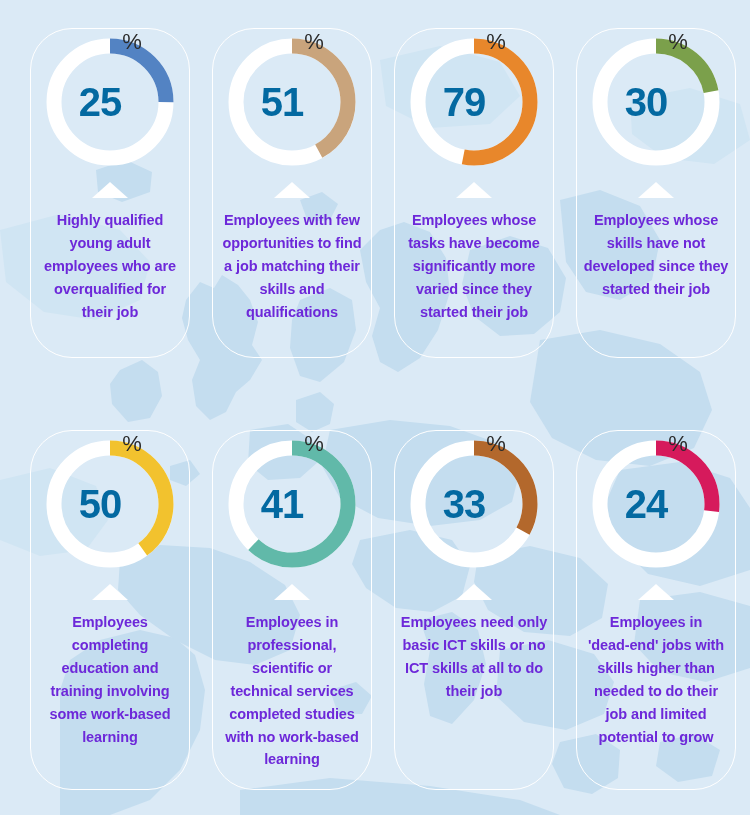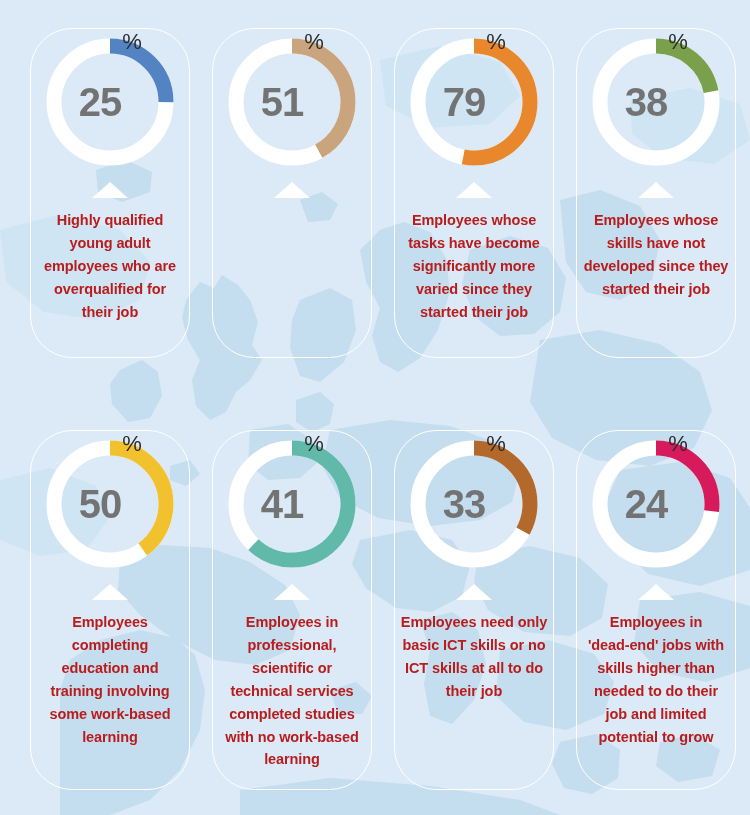--- a/index.html
+++ b/index.html
@@ -45,21 +45,21 @@
   .donut .value{fill:none;stroke-width:15;stroke-linecap:butt;}
 
   .donut-label{
     position:absolute;inset:0;
     display:flex;align-items:center;justify-content:center;
     letter-spacing:-0.5px;
   }
   .num{
     font-size:40px;
     font-weight:bold;
-    color:#737373;
+    color:#0369a1;
     line-height:1;
     letter-spacing:-1px;
   }
   .pct{
     font-size:22px;
     color:#2b2b2b;
     line-height:1;
     align-self:flex-start;
     margin-top:-3px;
     margin-left:1px;
@@ -73,21 +73,21 @@
     border-right:18px solid transparent;
     border-bottom:16px solid #ffffff;
     margin-top:12px;
     flex:0 0 auto;
   }
 
   
   .caption{
     margin-top:11px;
     text-align:center;
-    color:#b91c1c;
+    color:#6d28d9;
     font-size:14.5px;
     font-weight:bold;
     line-height:1.58;
     width:158px;
     letter-spacing:-0.1px;
   }
 </style>
 </head>
 <body>
 
@@ -174,20 +174,21 @@
       <svg viewBox="0 0 136 136">
         <circle class="track" cx="68" cy="68" r="56"></circle>
         <circle class="value" cx="68" cy="68" r="56" stroke-dasharray="147.78 204.08" style="stroke: rgb(201, 164, 124);"></circle>
       </svg>
       <div class="donut-label">
         <span class="num">51</span>
           <span class="pct">%</span>
       </div>
     </div>
     <div class="pointer"></div>
+    <div class="caption">Employees with few<br>opportunities to find<br>a job matching their<br>skills and<br>qualifications</div>
   </div>
 
   <div class="cell" style="left:394px; top:34px; width:160px;">
     <div class="donut">
       <svg viewBox="0 0 136 136">
         <circle class="track" cx="68" cy="68" r="56"></circle>
         <circle class="value" cx="68" cy="68" r="56" stroke-dasharray="186.48 165.37" style="stroke: rgb(232, 135, 43);"></circle>
       </svg>
       <div class="donut-label">
         <span class="num">79</span>
@@ -198,21 +199,21 @@
     <div class="caption">Employees whose<br>tasks have become<br>significantly more<br>varied since they<br>started their job</div>
   </div>
 
   <div class="cell" style="left:576px; top:34px; width:160px;">
     <div class="donut">
       <svg viewBox="0 0 136 136">
         <circle class="track" cx="68" cy="68" r="56"></circle>
         <circle class="value" cx="68" cy="68" r="56" stroke-dasharray="77.41 274.45" style="stroke: rgb(123, 160, 75);"></circle>
       </svg>
       <div class="donut-label">
-        <span class="num">38</span>
+        <span class="num">30</span>
           <span class="pct">%</span>
       </div>
     </div>
     <div class="pointer"></div>
     <div class="caption">Employees whose<br>skills have not<br>developed since they<br>started their job</div>
   </div>
 
   <div class="cell" style="left:30px; top:436px; width:160px;">
     <div class="donut">
       <svg viewBox="0 0 136 136">

